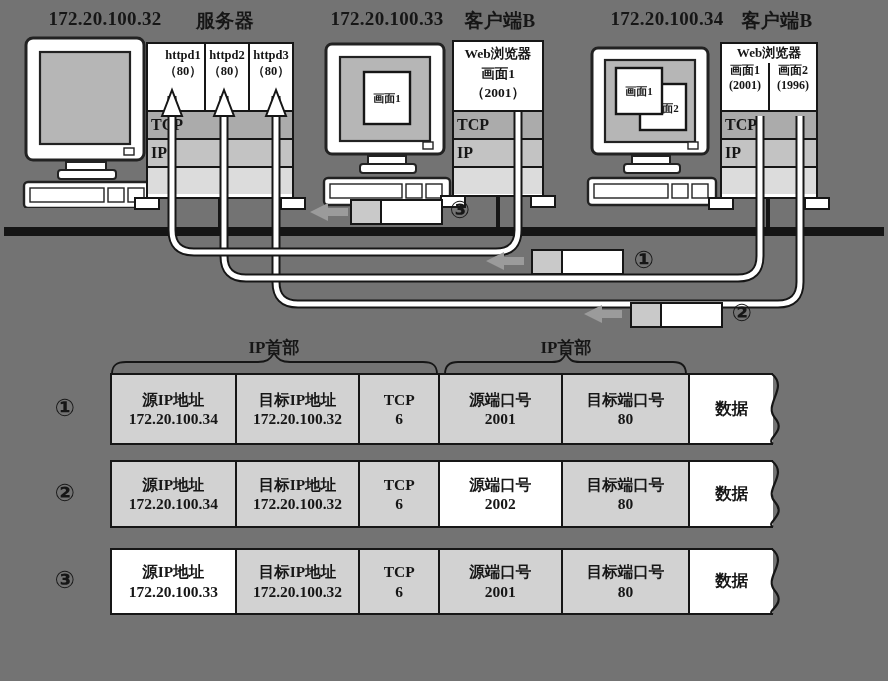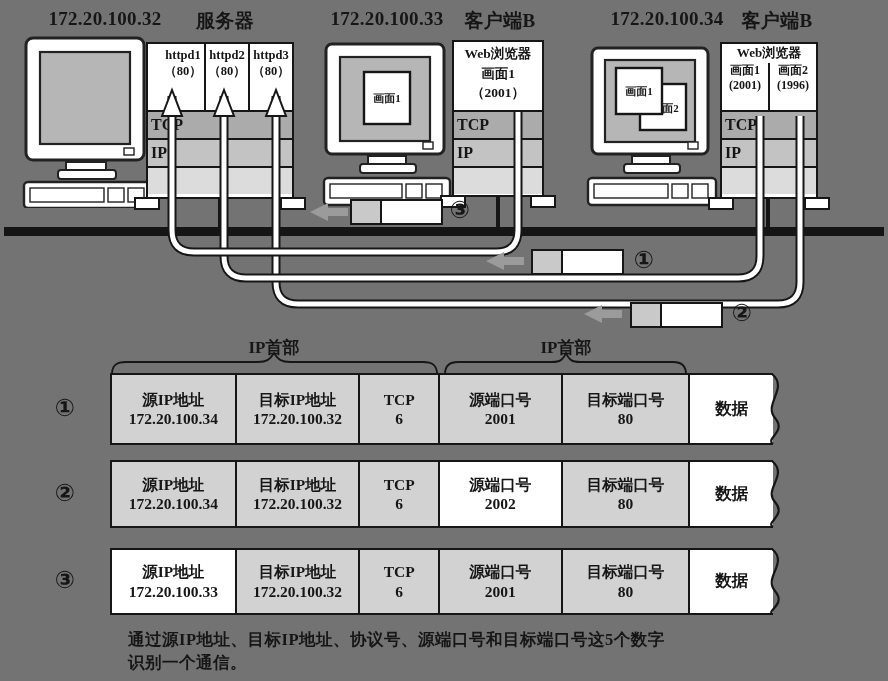--- a/index.html
+++ b/index.html
@@ -278,16 +278,14 @@
     </div>
     <div class="tcell" style="width:128px;">
       <div class="t">目标端口号</div>
       <div class="v">80</div>
     </div>
     <div class="tcell hl" style="width:85px;">
       <div class="t" style="font-size:16.5px;">数据</div>
     </div>
   </div>
 
-  <div class="capline" style="left:128px;top:629px;width:680px;">通过源IP地址、目标IP地址、协议号、源端口号和目标端口号这5个数字</div>
-  <div class="capline" style="left:128px;top:652px;width:400px;">识别一个通信。</div>
 
 </div>
 
 </body></html>

